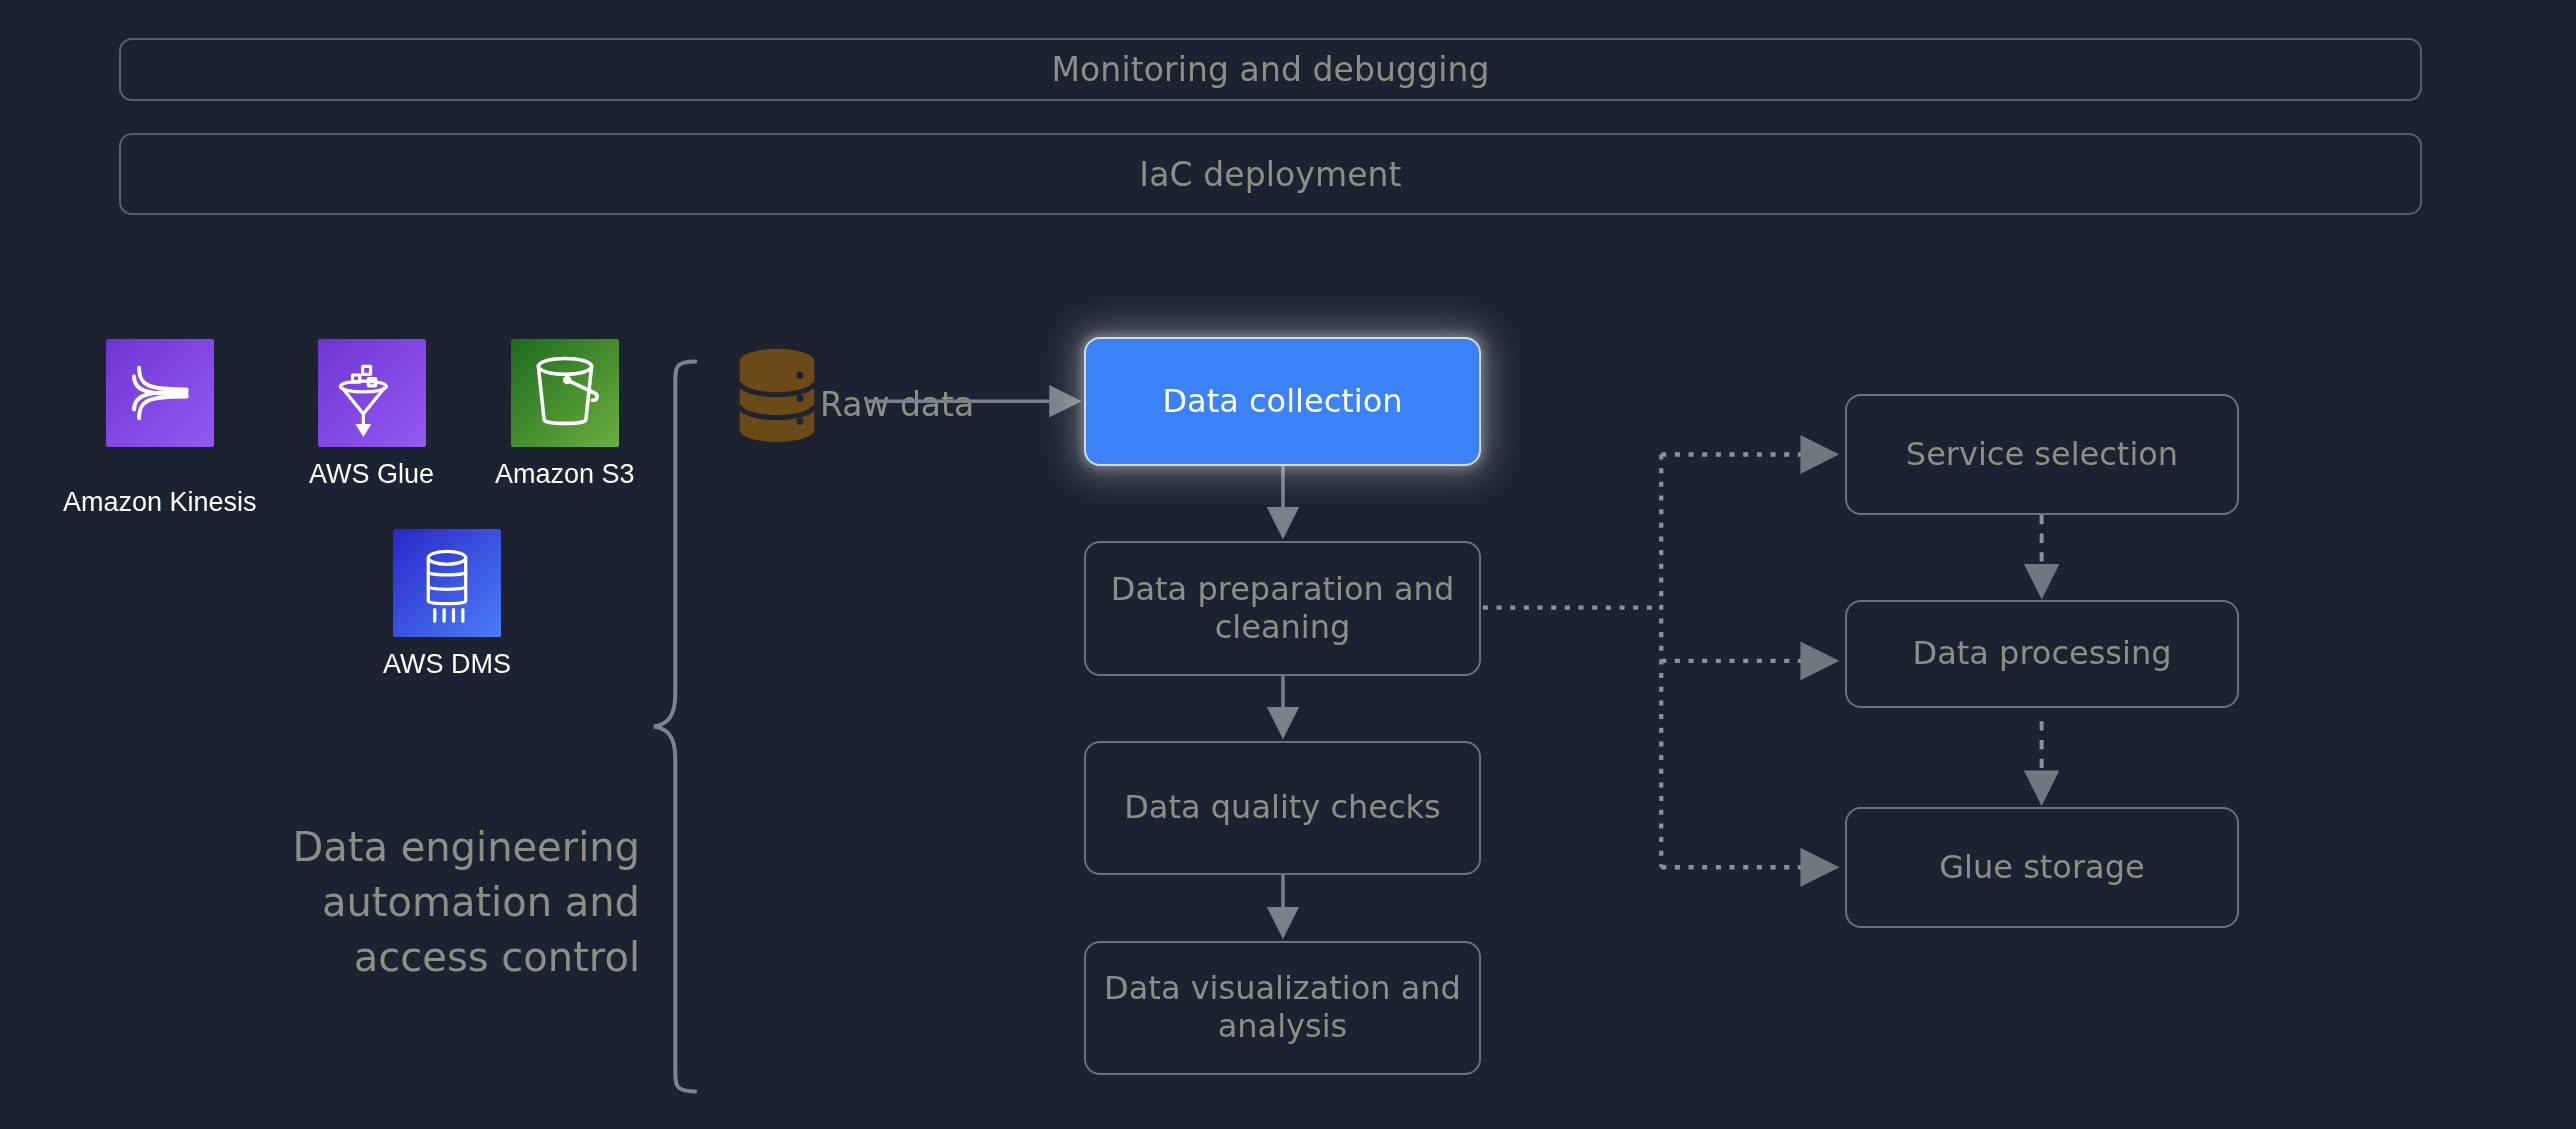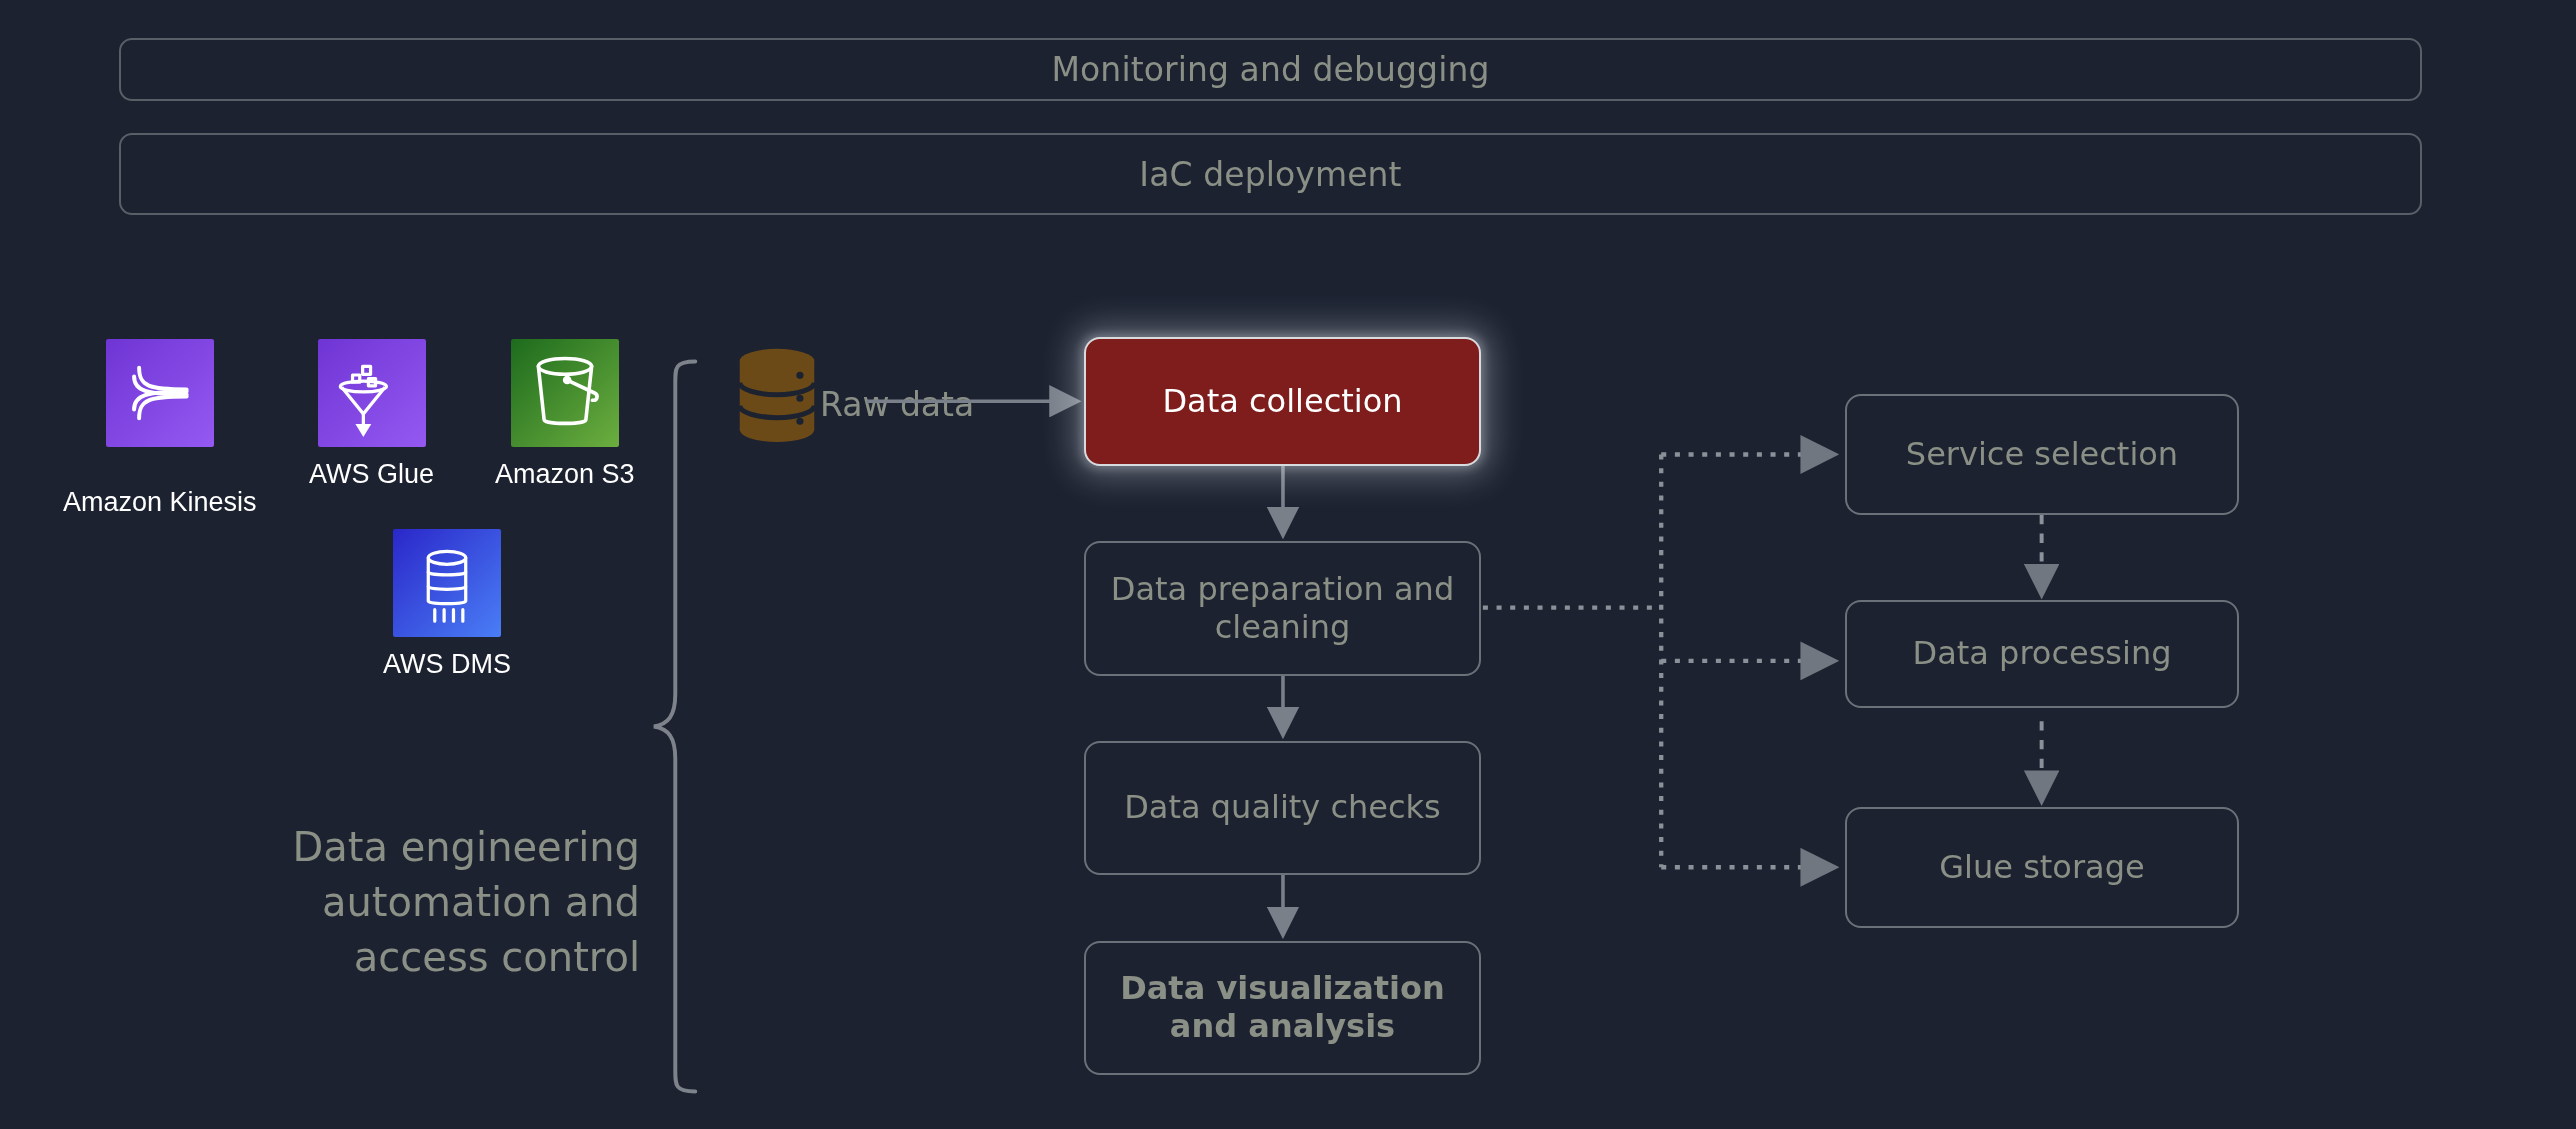--- a/index.html
+++ b/index.html
@@ -56,27 +56,27 @@
 
   
   .fbox{
     position:absolute;box-sizing:border-box;
     border:2.2px solid #6b7178;border-radius:16px;
     display:flex;align-items:center;justify-content:center;
     text-align:center;color:#8b9086;font-size:32px;line-height:1.18;
     padding:0 16px;
   }
   .fbox.hl{
-    background:#7f1d1d;border-color:#d8dbde;color:#ffffff;
+    background:#3b82f6;border-color:#d8dbde;color:#ffffff;
     box-shadow:0 0 33px 11.5px rgba(225,230,238,.30),0 0 10px 2.2px rgba(235,240,248,.28);
   }
   #b-collect {left:1084px;top:337px;width:397px;height:129px;}
   #b-prep    {left:1084px;top:541px;width:397px;height:135px;}
   #b-quality {left:1084px;top:741px;width:397px;height:134px;}
-  #b-viz     {left:1084px;top:941px;width:397px;height:134px;font-weight:bold;}
+  #b-viz     {left:1084px;top:941px;width:397px;height:134px;}
 
   #r-service {left:1845px;top:394px;width:394px;height:121px;}
   #r-process {left:1845px;top:600px;width:394px;height:108px;}
   #r-storage {left:1845px;top:807px;width:394px;height:121px;}
 
   
   #wires{position:absolute;left:0;top:0;width:2576px;height:1129px;pointer-events:none;}
 </style>
 </head>
 <body>

